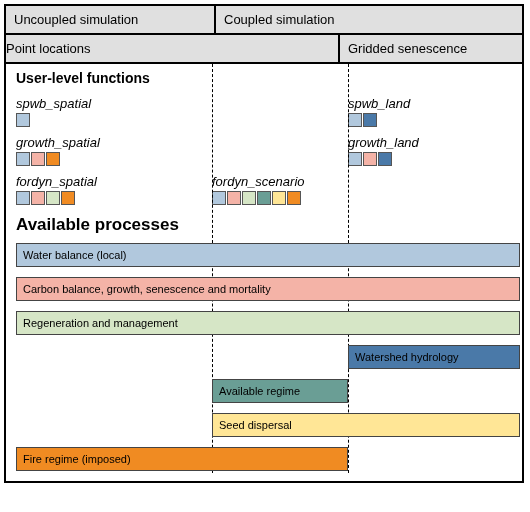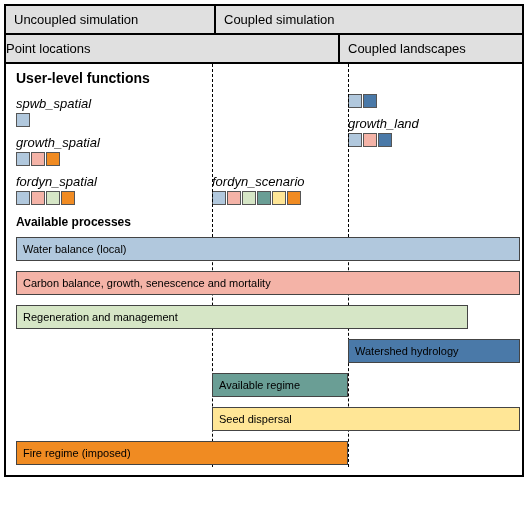--- a/index.html
+++ b/index.html
@@ -72,21 +72,21 @@
     position: absolute;
     top: 0;
     bottom: 0;
     border-left: 1.5px dashed #000;
   }
   .processes {
     padding: 4px 4px 6px 10px;
   }
   .proc-title {
     font-weight: bold;
-    font-size: 12px;
+    font-size: 17px;
     margin: 8px 0 4px 0;
   }
   .bars {
     position: relative;
     width: 504px;
     margin-left: 0;
   }
   .bar {
     position: absolute;
     height: 24px;
@@ -108,21 +108,21 @@
 
 <div class="outer">
 
   <div class="hdr-row">
     <div class="hdr-cell" style="width:208px">Uncoupled simulation</div>
     <div class="hdr-cell bl" style="flex:1">Coupled simulation</div>
   </div>
 
   <div class="row2">
     <div class="c1">Point locations</div>
-    <div class="c2">Coupled landscapes</div>
+    <div class="c2">Gridded senescence</div>
   </div>
 
   <div class="body">
     <div class="vdash" style="left:206px"></div>
     <div class="vdash" style="left:342px"></div>
 
     <div class="sec-title">User-level functions</div>
 
     <div class="cols">
       <div class="col a" id="colA">
@@ -158,20 +158,21 @@
               <div class="sw" style="background: rgb(244, 179, 167);"></div>
               <div class="sw" style="background: rgb(214, 230, 198);"></div>
               <div class="sw" style="background: rgb(106, 158, 149);"></div>
               <div class="sw" style="background: rgb(255, 230, 150);"></div>
               <div class="sw" style="background: rgb(240, 139, 34);"></div>
             </div>
           </div>
         </div>
       <div class="col c" id="colC">
           <div>
+            <div class="fn">spwb_land</div>
             <div class="swatches">
               <div class="sw" style="background: rgb(177, 200, 221);"></div>
               <div class="sw" style="background: rgb(74, 121, 168);"></div>
             </div>
           </div>
           <div>
             <div class="fn">growth_land</div>
             <div class="swatches">
               <div class="sw" style="background: rgb(177, 200, 221);"></div>
               <div class="sw" style="background: rgb(244, 179, 167);"></div>
@@ -183,21 +184,21 @@
 
     <div class="proc-title">Available processes</div>
   </div>
 
   <div class="processes" style="position:relative; padding-top:0;">
     <div class="bars" id="bars" style="height:232px;">
       <div class="dash2" style="left:196px"></div>
       <div class="dash2" style="left:332px"></div>
     <div class="bar" style="left: 0px; width: 504px; top: 0px; background: rgb(177, 200, 221);">Water balance (local)</div>
         <div class="bar" style="left: 0px; width: 504px; top: 34px; background: rgb(244, 179, 167);">Carbon balance, growth, senescence and mortality</div>
-        <div class="bar" style="left: 0px; width: 452px; top: 68px; background: rgb(214, 230, 198);">Regeneration and management</div>
+        <div class="bar" style="left: 0px; width: 504px; top: 68px; background: rgb(214, 230, 198);">Regeneration and management</div>
         <div class="bar" style="left: 332px; width: 172px; top: 102px; background: rgb(74, 121, 168);">Watershed hydrology</div>
         <div class="bar" style="left: 196px; width: 136px; top: 136px; background: rgb(106, 158, 149);">Available regime</div>
         <div class="bar" style="left: 196px; width: 308px; top: 170px; background: rgb(255, 230, 150);">Seed dispersal</div>
         <div class="bar" style="left: 0px; width: 332px; top: 204px; background: rgb(240, 139, 34);">Fire regime (imposed)</div>
       </div>
   </div>
 
 </div>
 
 </body></html>

